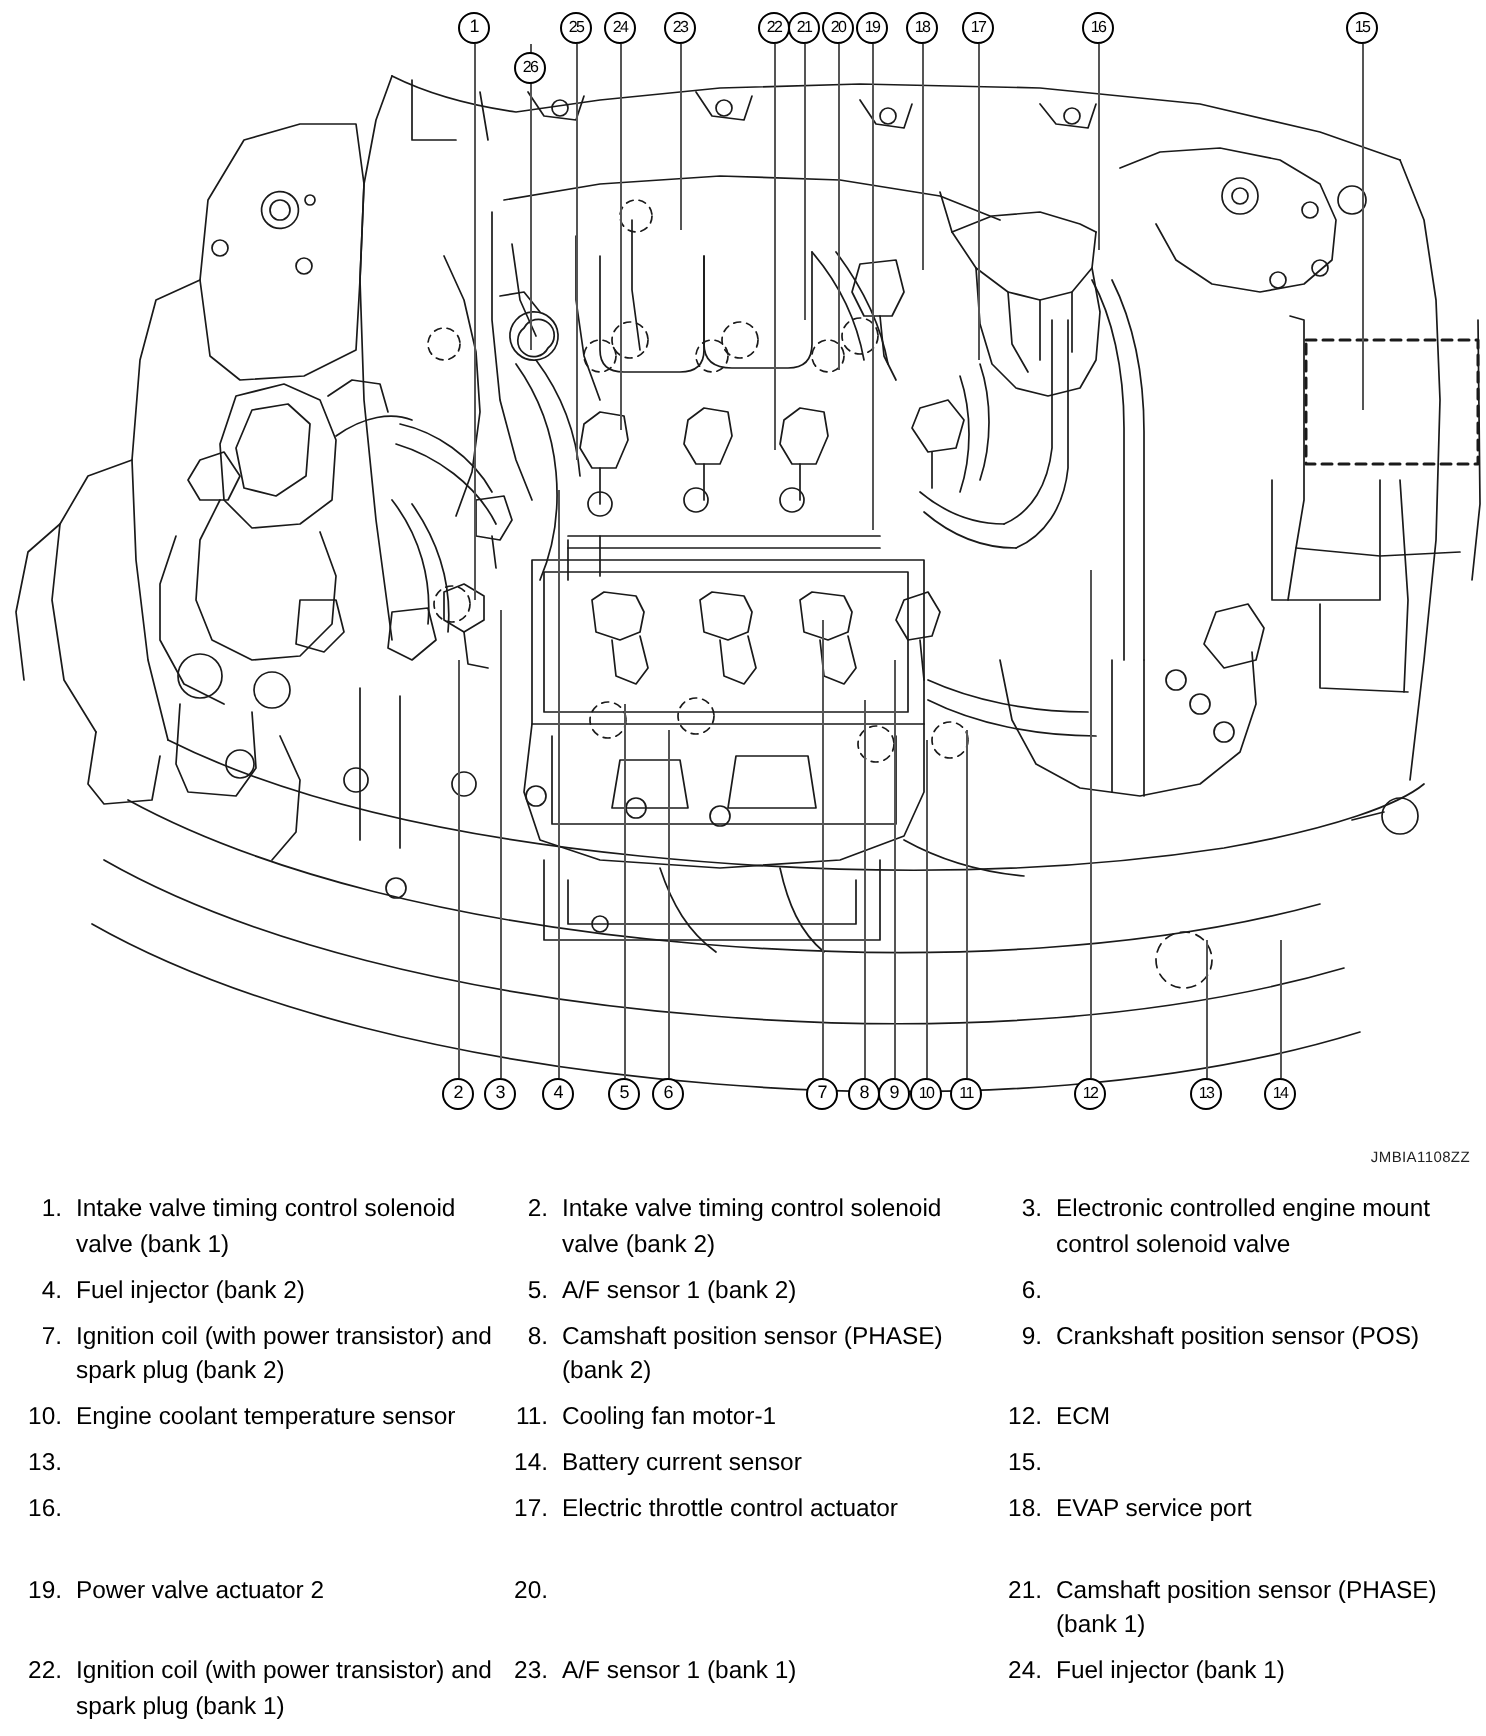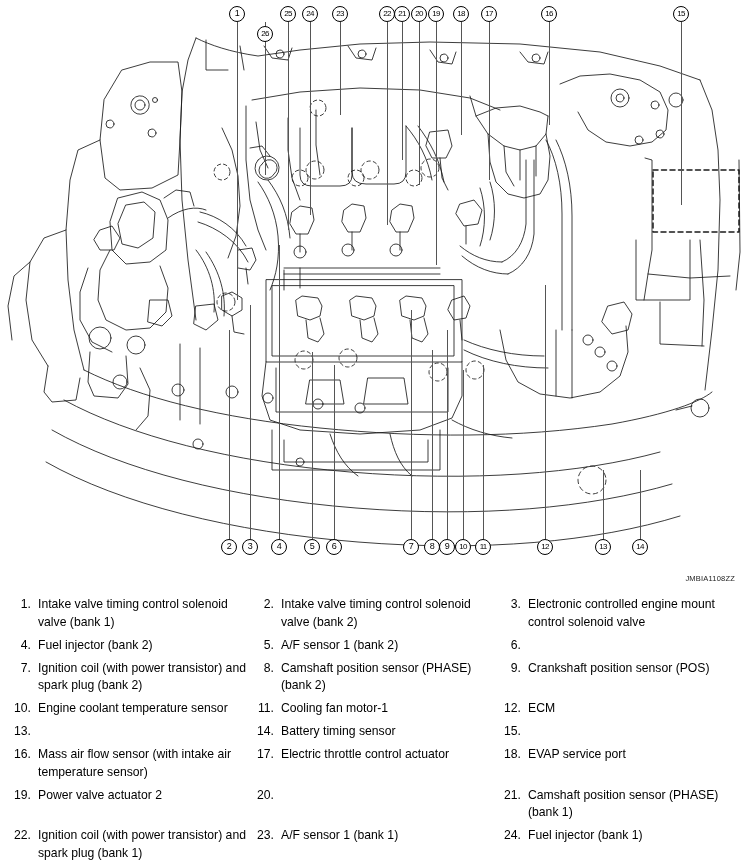--- a/index.html
+++ b/index.html
@@ -418,30 +418,29 @@
         <span class="num">12.</span>
         <span class="txt">ECM</span>
       </div>
     </div>
     <div class="legend-row" style="position: absolute; left: 0px; top: 127px;">
       <div class="legend-cell c1">
         <span class="num">13.</span>
       </div>
       <div class="legend-cell c2">
         <span class="num">14.</span>
-        <span class="txt">Battery timing sensor</span>
+        <span class="txt">Battery current sensor</span>
       </div>
       <div class="legend-cell c3">
         <span class="num">15.</span>
       </div>
     </div>
     <div class="legend-row" style="position: absolute; left: 0px; top: 150px;">
       <div class="legend-cell c1">
         <span class="num">16.</span>
-        <span class="txt">Mass air flow sensor (with intake air temperature sensor)</span>
       </div>
       <div class="legend-cell c2">
         <span class="num">17.</span>
         <span class="txt">Electric throttle control actuator</span>
       </div>
       <div class="legend-cell c3">
         <span class="num">18.</span>
         <span class="txt">EVAP service port</span>
       </div>
     </div>

